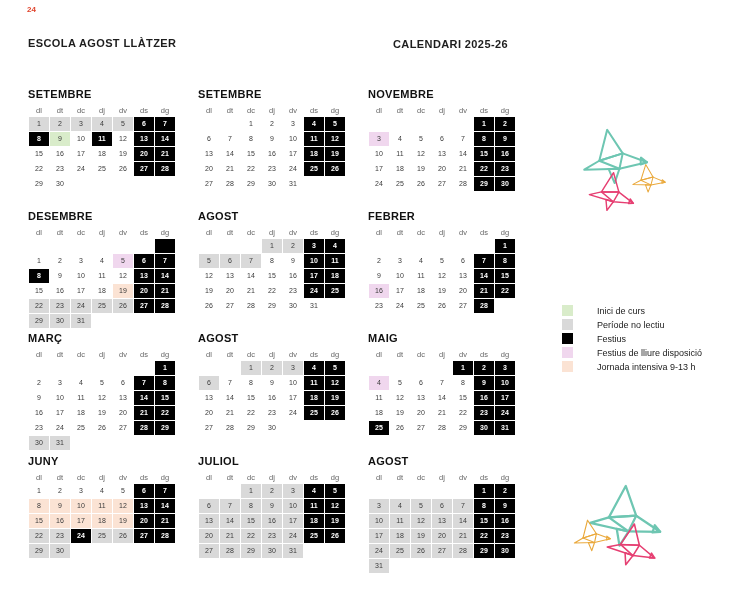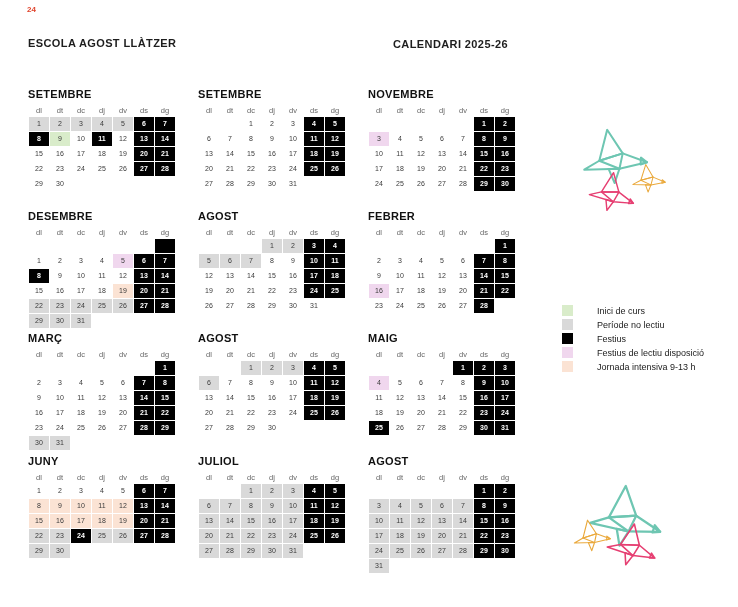--- a/index.html
+++ b/index.html
@@ -846,21 +846,21 @@
       <div class="legend-item">
         <span class="legend-swatch" style="background-color: rgb(217, 217, 217);"></span>
         <span class="legend-label">Període no lectiu</span>
       </div>
       <div class="legend-item">
         <span class="legend-swatch" style="background-color: rgb(0, 0, 0);"></span>
         <span class="legend-label">Festius</span>
       </div>
       <div class="legend-item">
         <span class="legend-swatch" style="background-color: rgb(240, 215, 238);"></span>
-        <span class="legend-label">Festius de lectiu disposició</span>
+        <span class="legend-label">Festius de lliure disposició</span>
       </div>
       <div class="legend-item">
         <span class="legend-swatch" style="background-color: rgb(251, 227, 212);"></span>
         <span class="legend-label">Jornada intensiva 9-13 h</span>
       </div>
     </div>
 
   <svg class="hiddensvg" aria-hidden="true">
     <defs>
       <g id="obird" fill="none" stroke="currentColor" stroke-width="3" stroke-linejoin="round" stroke-linecap="round">

